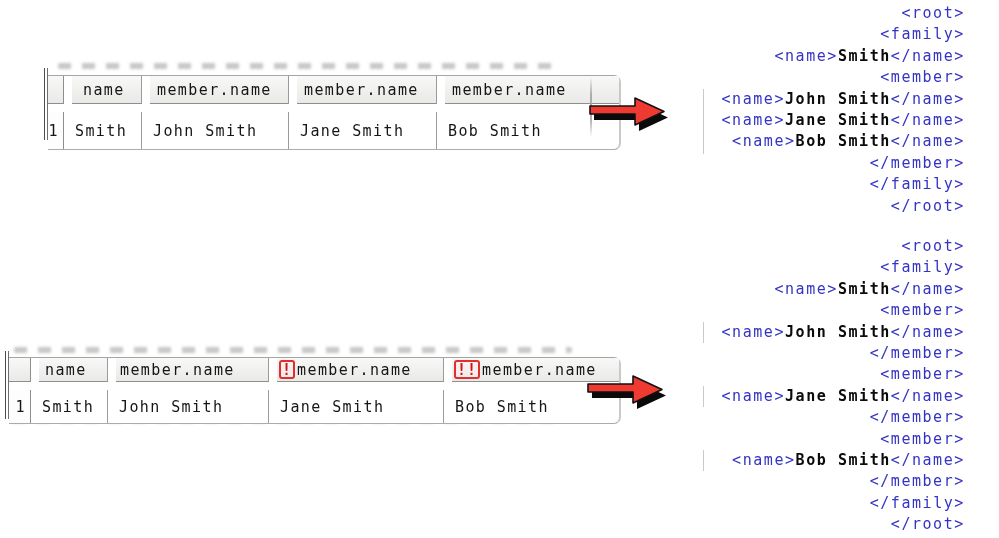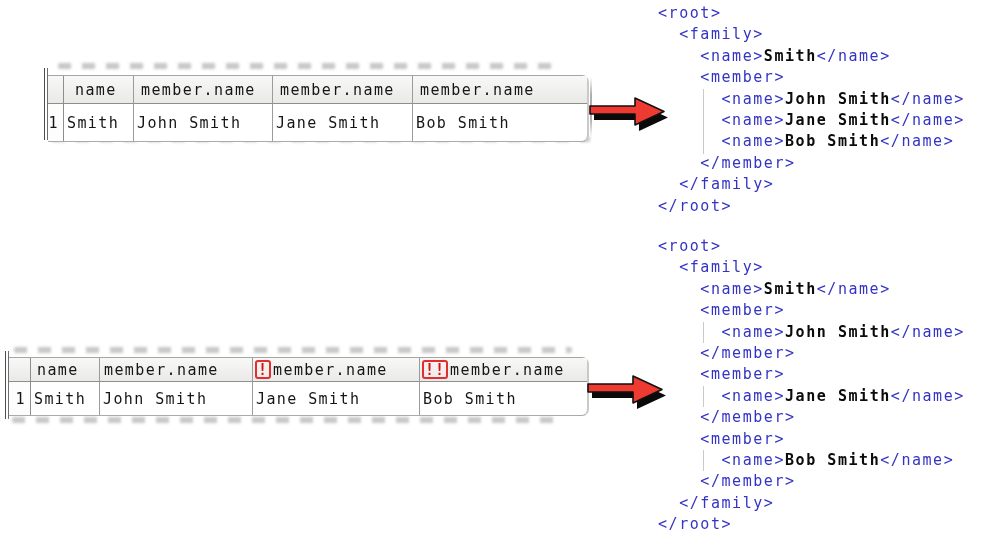--- a/index.html
+++ b/index.html
@@ -17,21 +17,21 @@
     position:relative;width:999px;height:538px;overflow:hidden;
     font-family:"DejaVu Sans Mono","Liberation Mono",monospace;
     color:#141414;
   }
 
   
   .tbl{
     position:absolute;display:grid;background:#fff;
     border-top:1px solid #a5a5a5;border-bottom:1px solid #ababab;
     border-right:2px solid #c9c9c9;border-radius:0 7px 7px 0;
-    font-size:15px;letter-spacing:1.4px;
+    font-size:15px;letter-spacing:1.4px;gap:8px;
   }
   .cell{
     display:flex;align-items:center;white-space:pre;overflow:hidden;
     border-right:1px solid var(--table_border_gray,#9b9b9b);
     padding-left:7px;color:#161616;
   }
   .cell.lastcol{border-right:none;}
   .hd{
     background:linear-gradient(#f8f8f7,#e9e9e7);
     border-bottom:1px solid #8e8e8e;
@@ -58,21 +58,21 @@
     color:#cc1616;font-weight:bold;letter-spacing:1px;
     background:rgba(255,236,236,.35);
   }
   .badge:empty{display:none;}
 
   
   .code{
     position:absolute;font-size:15px;letter-spacing:1.55px;
     white-space:pre;
   }
-  .code .line{height:21.4px;line-height:21.4px;}
+  .code .line{height:21.4px;line-height:21.4px;text-align:right;}
   .code .tag{color:var(--xml_tag_blue,#3434c4);}
   .code .txt{color:var(--xml_text_black,#0b0b0b);font-weight:bold;}
   .guide{position:absolute;width:1px;background:var(--indent_guide_gray,#c9c9c9);}
 
   
   .arrow-svg{position:absolute;overflow:visible;}
 
   
   .ghost{
     position:absolute;height:6px;border-radius:2px;

